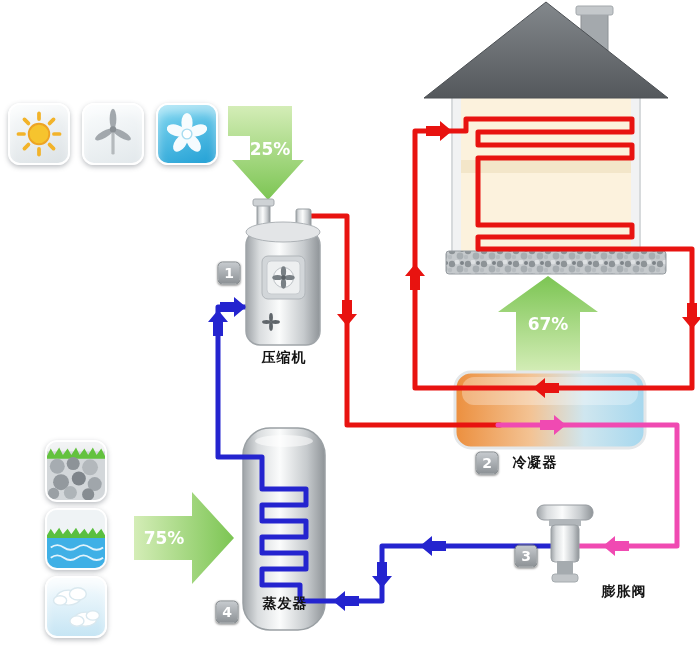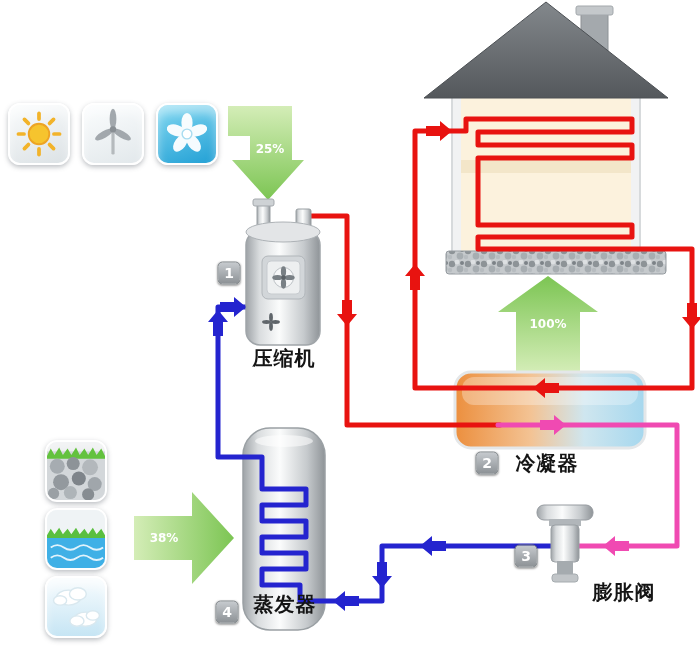--- a/index.html
+++ b/index.html
@@ -13,23 +13,23 @@
   .icon-sun{background:linear-gradient(160deg,#fafcfd,#dce2e5);}
   .icon-wind{background:linear-gradient(160deg,#fbfdfe,#e2e8eb);}
   .icon-fan{background:linear-gradient(160deg,#82d8f1,#22a0d5);}
   .icon-ground{background:#e9ebed;}
   .icon-water{background:#eff3f5;}
   .icon-cloud{background:linear-gradient(#f8fcfe,#c6e5f4);}
   .badge{position:absolute;width:23px;height:23px;box-sizing:border-box;transform:translate(-50%,-50%);
          border-radius:5px;background:linear-gradient(#c6cace,#8d9296);border:1px solid #7b8185;
          color:#fff;font-size:14px;font-weight:bold;line-height:21px;text-align:center;
          box-shadow:0 1px 2px rgba(0,0,0,.35);}
-  .label{position:absolute;transform:translate(-50%,-50%);font-size:20px;font-weight:600;
+  .label{position:absolute;transform:translate(-50%,-50%);font-size:14px;font-weight:600;
          color:#141414;white-space:nowrap;letter-spacing:1px;}
-  .pct{position:absolute;transform:translate(-50%,-50%);font-size:12px;font-weight:bold;color:#ffffff;}
+  .pct{position:absolute;transform:translate(-50%,-50%);font-size:17px;font-weight:bold;color:#ffffff;}
 </style>
 </head>
 <body>
 
 <div class="stage">
 
   <svg class="art" width="700" height="657" viewBox="0 0 700 657">
     <defs>
       <path id="arr" d="M-13 -5 L1 -5 L1 -10 L13 0 L1 10 L1 5 L-13 5 Z"></path>
       <linearGradient id="gGreen25" x1="0" y1="0" x2="0" y2="1">
@@ -229,21 +229,21 @@
       </g>
     </svg>
   </div>
 
   <div class="badge" style="left:229px;top:273px">1</div>
   <div class="badge" style="left:487px;top:463px">2</div>
   <div class="badge" style="left:526px;top:556px">3</div>
   <div class="badge" style="left:227px;top:612px">4</div>
 
   <div class="label" style="left:284px;top:358px">压缩机</div>
-  <div class="label" style="left:547px;top:463px">冷凝器</div>
+  <div class="label" style="left:535px;top:463px">冷凝器</div>
   <div class="label" style="left:624px;top:592px">膨胀阀</div>
   <div class="label" style="left:285px;top:604px">蒸发器</div>
 
   <div class="pct" style="left:270px;top:149px">25%</div>
-  <div class="pct" style="left:164px;top:538px">38%</div>
-  <div class="pct" style="left:548px;top:324px">100%</div>
+  <div class="pct" style="left:164px;top:538px">75%</div>
+  <div class="pct" style="left:548px;top:324px">67%</div>
 
 </div>
 
 </body></html>

